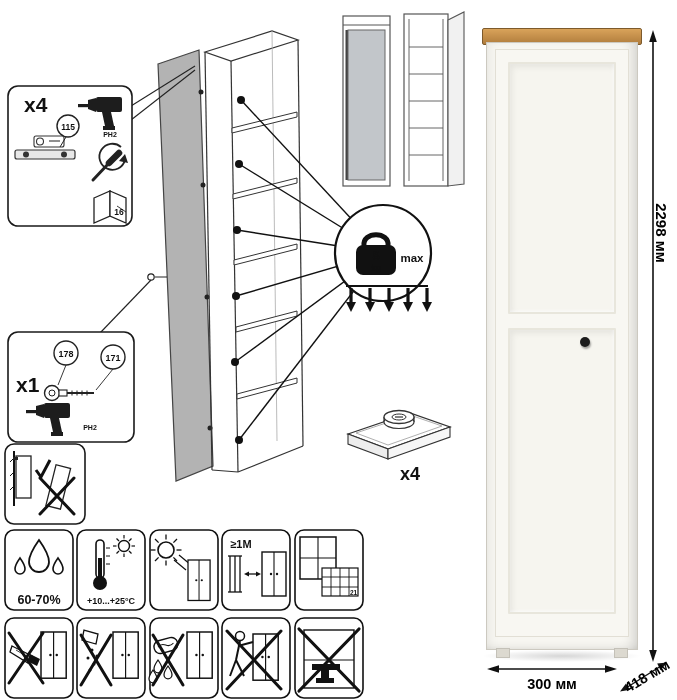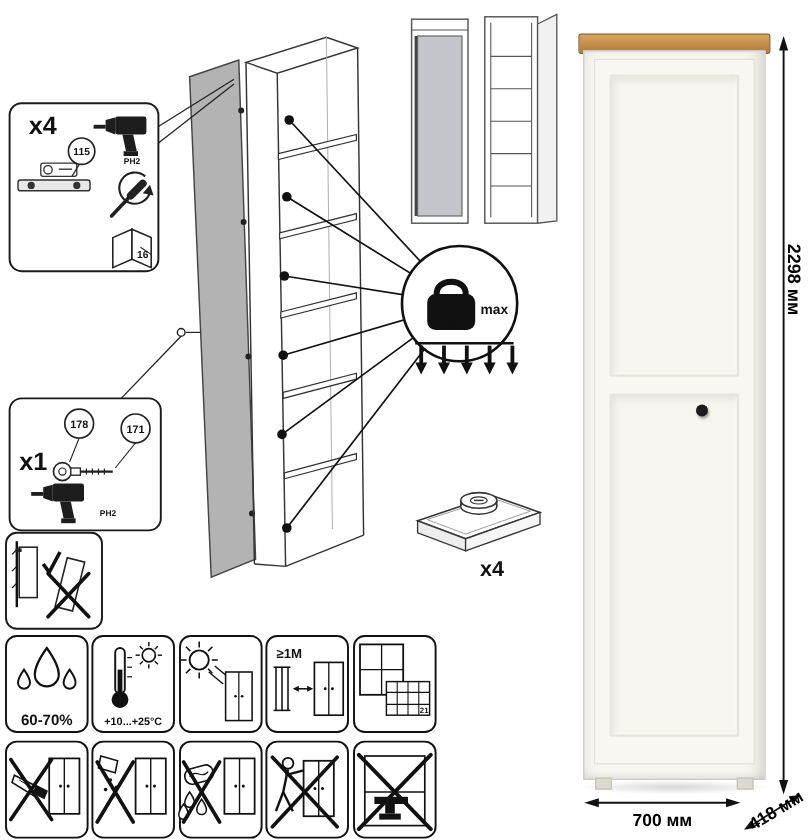--- a/index.html
+++ b/index.html
@@ -406,15 +406,15 @@
     <polygon points="173,662 169.2,650 176.8,650" fill="#111"></polygon>
     <line x1="14" y1="669" x2="130" y2="669" stroke="#111" stroke-width="1.6"></line>
     <polygon points="7,669 19,665.2 19,672.8" fill="#111"></polygon>
     <polygon points="137,669 125,665.2 125,672.8" fill="#111"></polygon>
     <line x1="146" y1="688" x2="181" y2="666" stroke="#111" stroke-width="1.4"></line>
     <polygon points="140,691.5 150,689.8 146,683.6" fill="#111"></polygon>
     <polygon points="187,662.5 180.5,670.3 177.2,663.6" fill="#111"></polygon>
   </svg>
 
   <div class="dim dim-h">2298 мм</div>
-  <div class="dim dim-w">700 мм</div>
+  <div class="dim dim-w">300 мм</div>
   <div class="dim dim-d">418 мм</div>
 </div>
 
 </body></html>

